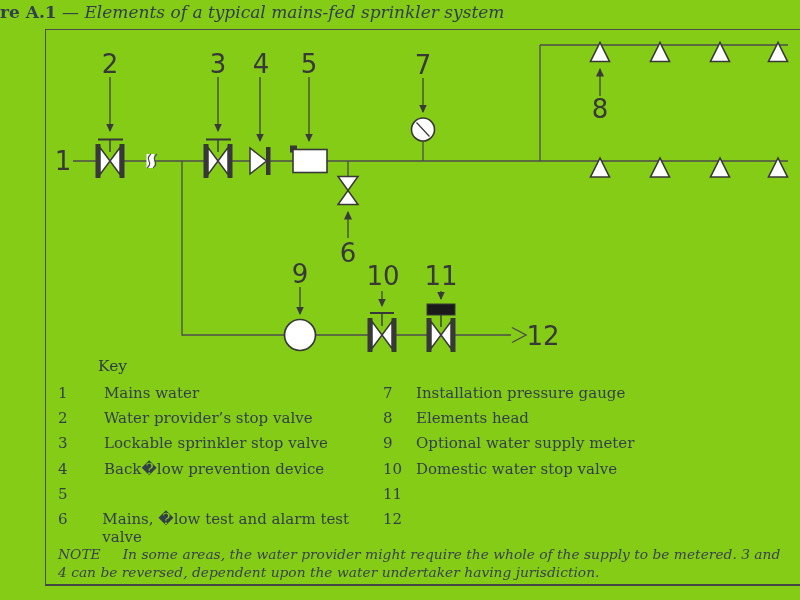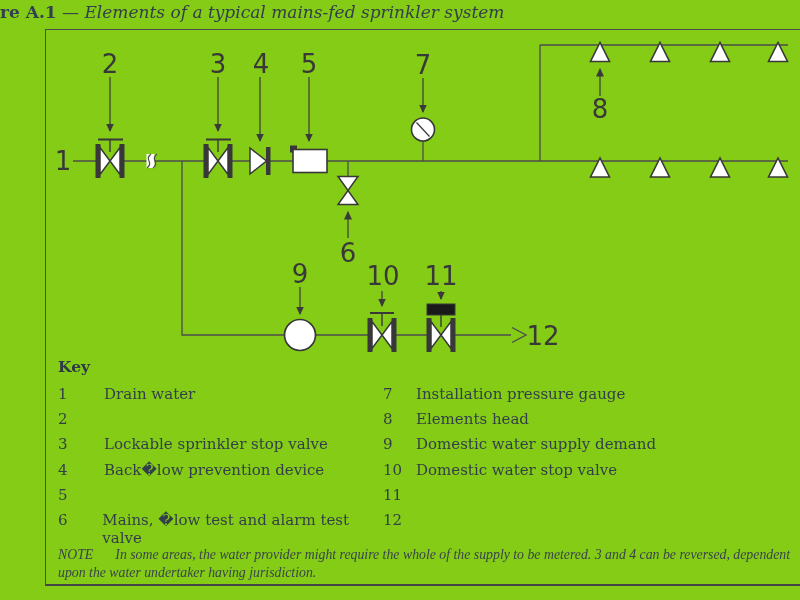--- a/index.html
+++ b/index.html
@@ -5,29 +5,29 @@
   html,body{margin:0;padding:0;background:#ffffff;}
   .page{position:relative;width:800px;height:600px;background:#84cc16;overflow:hidden;
         font-family:"DejaVu Serif","Liberation Serif",serif;color:#333f48;}
   .fig-title{position:absolute;left:0;top:2px;width:800px;font-size:17px;white-space:nowrap;color:#333f48;}
   .fig-title .lbl{font-weight:bold;color:#32414e;}
   .fig-title .ttl{font-style:italic;}
   .figure-box{position:absolute;left:45px;top:29px;width:755px;height:554px;
               border-left:1.5px solid #4d4d4d;border-top:1.5px solid #4d4d4d;border-bottom:2px solid #454545;}
   svg.schematic{position:absolute;left:0;top:0;}
   .key{position:absolute;left:58px;top:357px;width:724px;}
-  .key-heading{font-weight:bold;font-size:15.5px;color:#2f3b44;}
+  .key-heading{font-weight:normal;font-size:15.5px;color:#2f3b44;margin-left:40px;}
   .key-cols{display:flex;margin-top:9px;}
   .key-col{display:flex;flex-direction:column;}
   .key-col.left{width:325px;}
   .key-col.right{flex:1;}
   .key-row{display:flex;height:25.2px;align-items:baseline;font-size:15px;}
   .key-col.left .knum{width:46px;}
   .key-col.right .knum{width:33px;}
-  .note{position:absolute;left:58px;top:546px;width:734px;font-style:italic;font-size:13.8px;line-height:17.5px;color:#3a434b;font-family:Liberation Serif, serif;}
+  .note{position:absolute;left:58px;top:546px;width:734px;font-style:italic;font-size:13.8px;line-height:17.5px;color:#3a434b;}
   .note .note-prefix{margin-right:22px;}
 </style>
 </head>
 <body>
 
 <div class="page">
 
   <div class="fig-title">
     <span class="lbl">re A.1</span><span> — </span><span class="ttl">Elements of a typical mains-fed sprinkler system</span>
   </div>
@@ -159,24 +159,25 @@
       <text x="543" y="345">12</text>
     </g>
   </svg>
 
   <div class="key">
     <div class="key-heading">Key</div>
     <div class="key-cols">
       <div class="key-col left">
         <div class="key-row">
             <span class="knum">1</span>
-            <span class="klabel">Drain water</span>
+            <span class="klabel">Mains water</span>
           </div>
         <div class="key-row">
             <span class="knum">2</span>
+            <span class="klabel">Water provider’s stop valve</span>
           </div>
         <div class="key-row">
             <span class="knum">3</span>
             <span class="klabel">Lockable sprinkler stop valve</span>
           </div>
         <div class="key-row">
             <span class="knum">4</span>
             <span class="klabel">Back�low prevention device</span>
           </div>
         <div class="key-row">
@@ -191,21 +192,21 @@
         <div class="key-row">
             <span class="knum">7</span>
             <span class="klabel">Installation pressure gauge</span>
           </div>
         <div class="key-row">
             <span class="knum">8</span>
             <span class="klabel">Elements head</span>
           </div>
         <div class="key-row">
             <span class="knum">9</span>
-            <span class="klabel">Domestic water supply demand</span>
+            <span class="klabel">Optional water supply meter</span>
           </div>
         <div class="key-row">
             <span class="knum">10</span>
             <span class="klabel">Domestic water stop valve</span>
           </div>
         <div class="key-row">
             <span class="knum">11</span>
           </div>
         <div class="key-row">
             <span class="knum">12</span>

